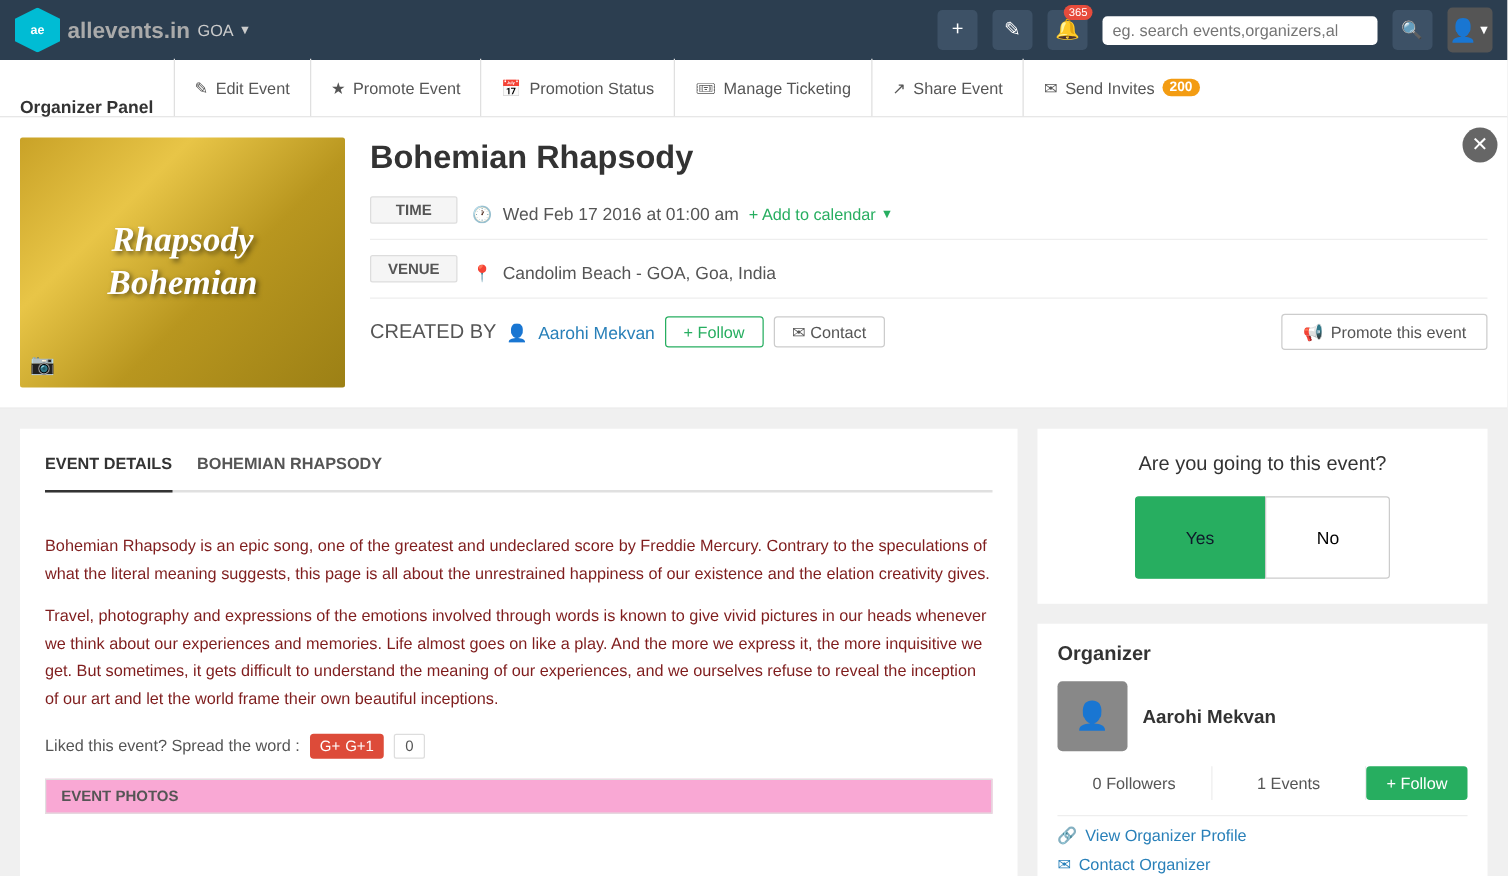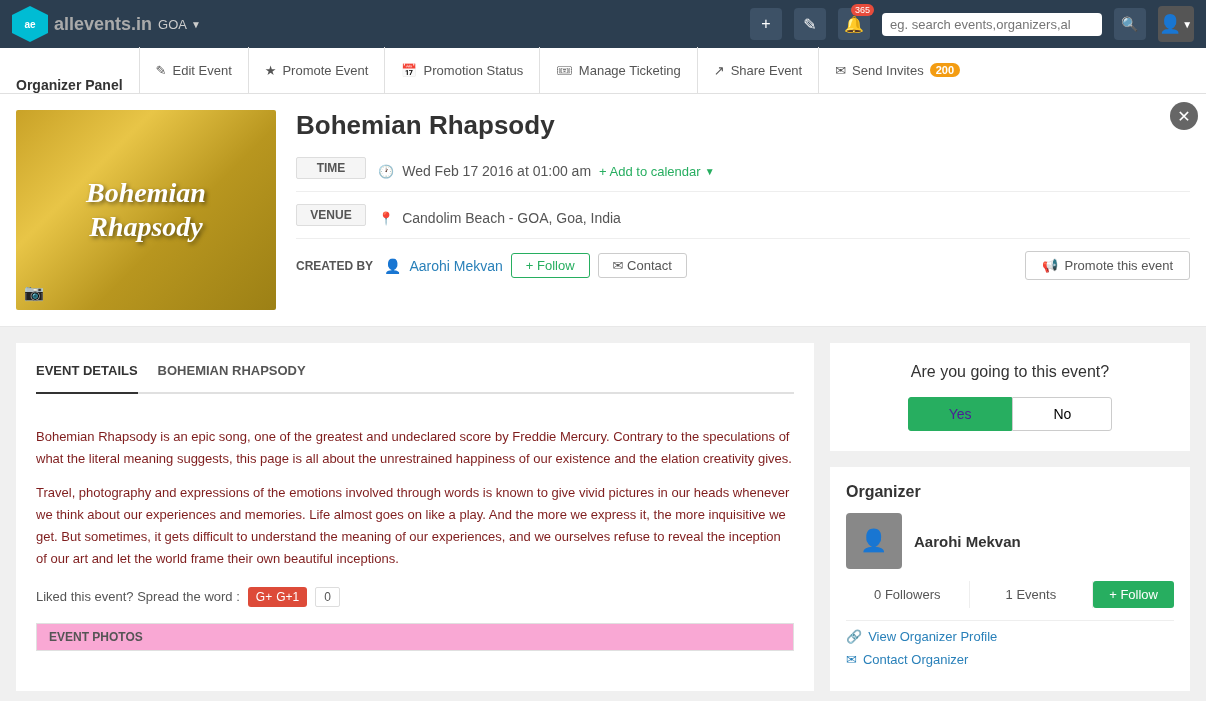--- a/index.html
+++ b/index.html
@@ -281,22 +281,22 @@
       align-items: center;
       gap: 4px;
     }
     .creator-row {
       display: flex;
       align-items: center;
       gap: 8px;
       margin-top: 4px;
     }
     .creator-label {
-      font-size: 12px;
-      font-weight: bold;
+      font-size: 16px;
+      font-weight: normal;
       color: #555;
       min-width: 80px;
     }
     .creator-icon { color: #888; }
     .creator-name {
       color: #2980b9;
       text-decoration: none;
       font-size: 14px;
     }
     .follow-btn {
@@ -428,23 +428,23 @@
       color: #333;
       margin-bottom: 16px;
     }
     .going-btns {
       display: flex;
       gap: 0;
       justify-content: center;
     }
     .yes-btn {
       background: #27ae60;
-      color: #4c1d95;
+      color: #0f172a;
       border: 1px solid #27ae60;
-      padding: 8px 40px;
+      padding: 24px 40px;
       font-size: 14px;
       cursor: pointer;
       border-radius: 3px 0 0 3px;
     }
     .no-btn {
       background: white;
       color: #000000;
       border: 1px solid #ccc;
       padding: 8px 40px;
       font-size: 14px;
@@ -583,22 +583,22 @@
   </a>
 </div>
 
 <div class="main-content">
 
   <div class="event-card">
     <button class="close-btn">✕</button>
     <div class="event-header">
       <div class="event-image">
         <div class="event-image-text">
+          <div>Rhapsody</div>
           <div>Bohemian</div>
-          <div>Rhapsody</div>
         </div>
         <span class="camera-icon">📷</span>
       </div>
       <div class="event-details">
         <div class="event-title">Bohemian Rhapsody</div>
 
         <div class="detail-row">
           <span class="detail-label">TIME</span>
           <div class="detail-value">
             <span class="detail-icon">🕐</span>

